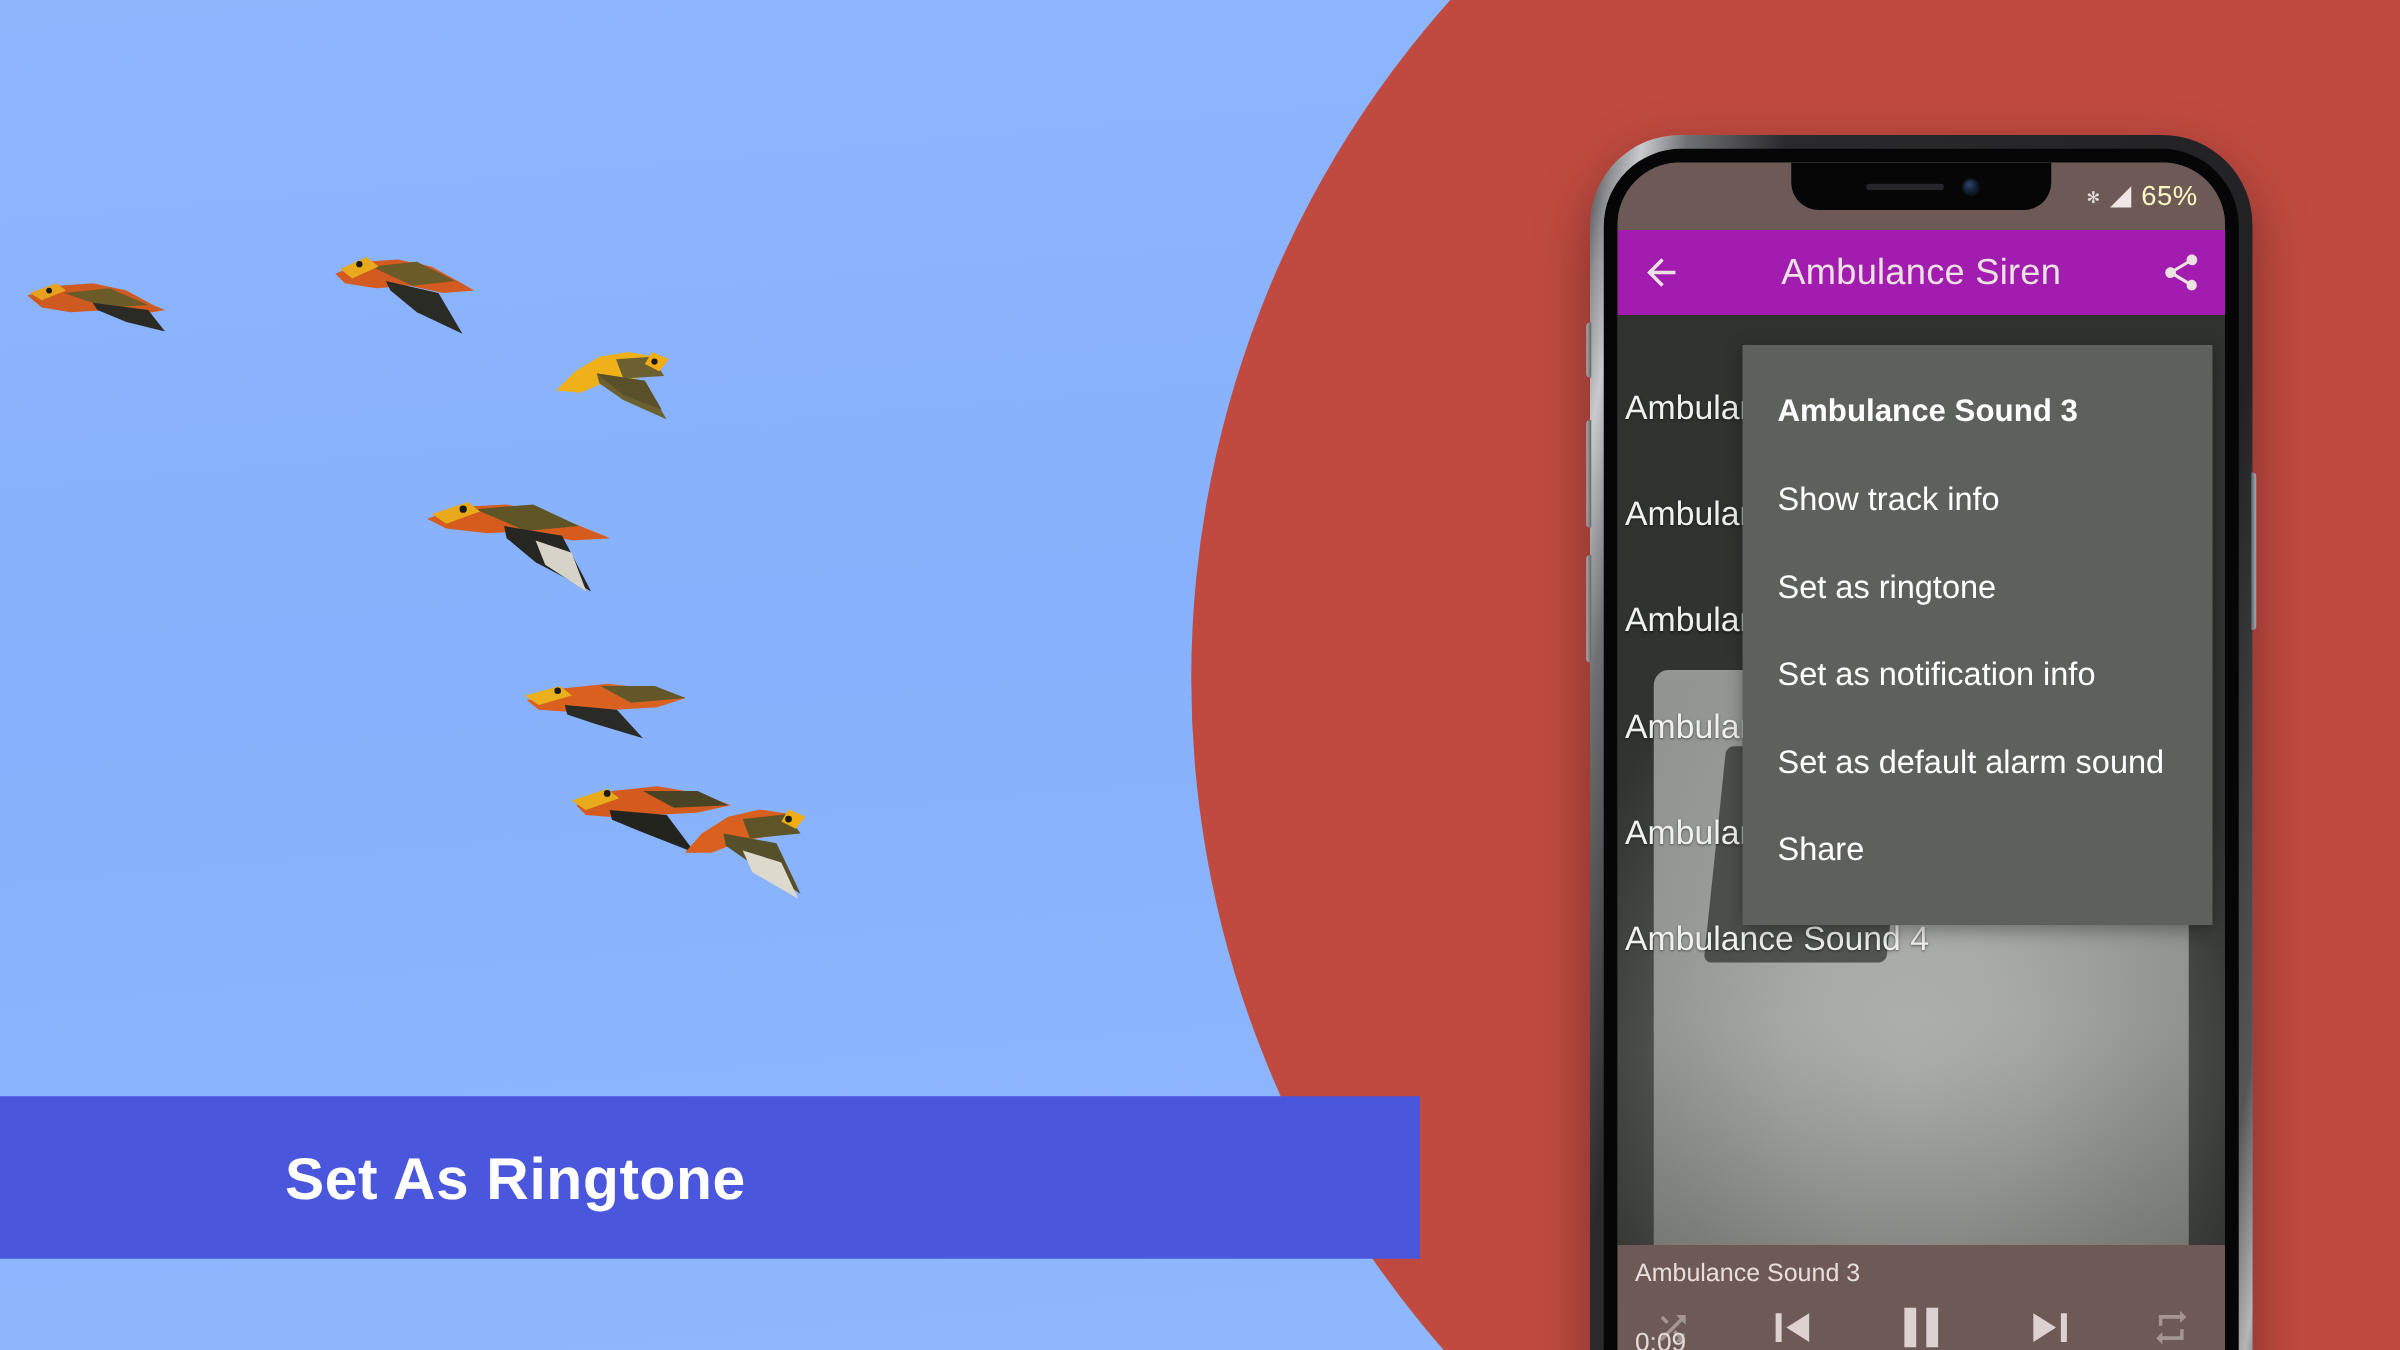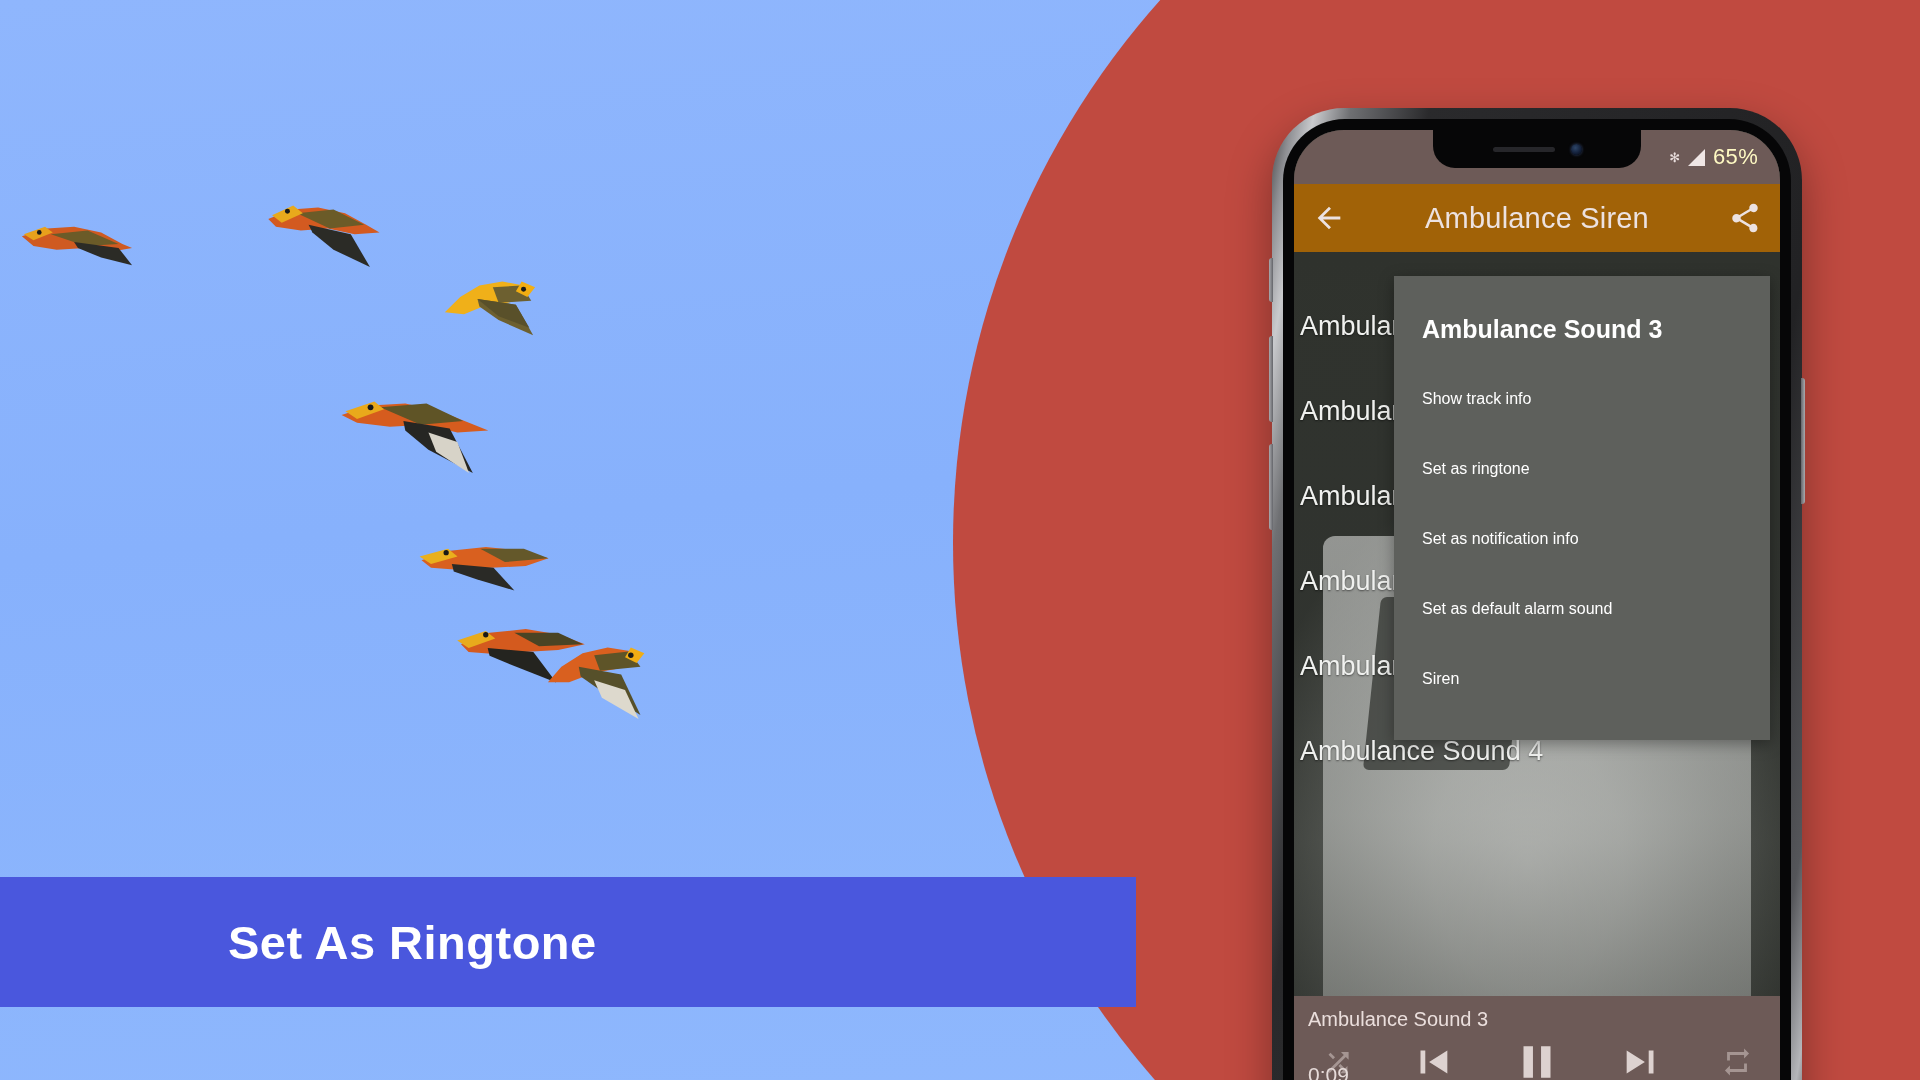--- a/index.html
+++ b/index.html
@@ -217,21 +217,21 @@
     font-weight: 500;
     letter-spacing: 0.3px;
   }
 
   
   .appbar {
     position: absolute;
     left: 0; right: 0;
     top: 54px;
     height: 68px;
-    background: #a16207;
+    background: #a21caf;
     display: flex;
     align-items: center;
     padding: 0 18px;
     box-sizing: border-box;
   }
   .appbar-title {
     flex: 1;
     text-align: center;
     color: #ece2e1;
     font-size: 29px;
@@ -272,21 +272,21 @@
     z-index: 20;
     padding: 18px 0 26px 0;
     box-shadow: 0 4px 14px rgba(0,0,0,0.35);
   }
   .menu-item {
     padding: 0 0 0 28px;
     height: 70px;
     display: flex;
     align-items: center;
     color: #ffffff;
-    font-size: 16px;
+    font-size: 26px;
     white-space: nowrap;
   }
   .menu-item.header { font-weight: bold; font-size: 25px; }
 
   
   .playerbar {
     position: absolute;
     left: 0; right: 0; bottom: 0;
     height: 150px;
     background: #6d5a57;
@@ -446,21 +446,21 @@
           <span class="track-name">Ambulance Sound 4</span>
         </div>
       </div>
 
       <div class="popup-menu">
         <div class="menu-item header">Ambulance Sound 3</div>
         <div class="menu-item">Show track info</div>
         <div class="menu-item">Set as ringtone</div>
         <div class="menu-item">Set as notification info</div>
         <div class="menu-item">Set as default alarm sound</div>
-        <div class="menu-item">Siren</div>
+        <div class="menu-item">Share</div>
       </div>
 
       <div class="playerbar">
         <div class="player-track">Ambulance Sound 3</div>
         <div class="player-controls">
           <svg class="pc-icon" width="34" height="34" viewBox="0 0 24 24">
             <path d="M10.6 8.6 7.4 5.4 6 6.8l3.2 3.2zM14.8 5l2 2-11.4 11.4 1.4 1.4L18.2 8.4l2 2V5zM14.4 13.4 13 14.8l3.2 3.2-2 2h5.2v-5.2l-1.8 1.8z" fill="rgba(233,222,220,0.45)"></path>
           </svg>
           <svg class="pc-icon" width="46" height="46" viewBox="0 0 24 24">
             <path d="M6 6h2.5v12H6zM20 6v12L10.5 12z" fill="#ddd2d0"></path>

